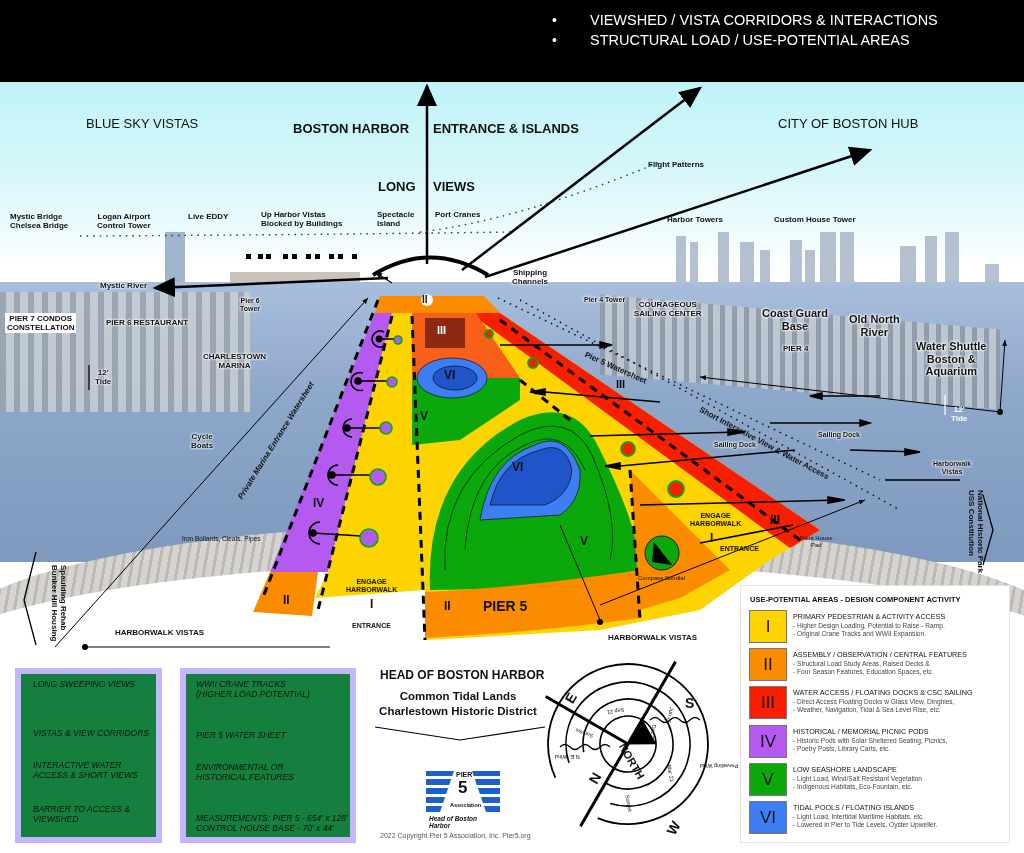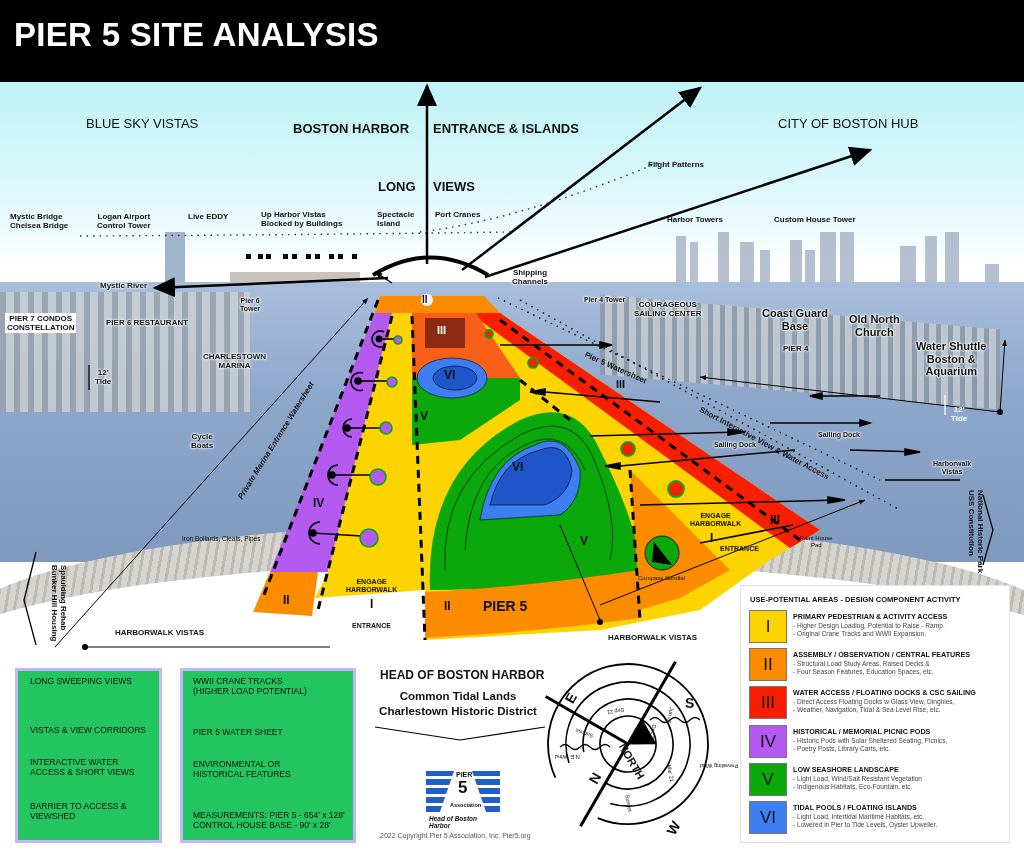--- a/index.html
+++ b/index.html
@@ -30,42 +30,43 @@
 
   .lbl { position: absolute; font-size: 8px; font-weight: bold; color: #111; line-height: 1.15; white-space: nowrap; }
   .lbl.big { font-size: 13px; font-weight: normal; }
   .lbl.bigb { font-size: 13px; }
   .lbl.med { font-size: 11px; }
   .lbl.c { text-align: center; }
   .lbl.w { text-shadow: 0 0 3px #fff, 0 0 3px #fff, 0 0 2px #fff; }
   .lbl.n { font-weight: normal; }
   .rot { transform-origin: left top; }
 
-  .legend-box { position: absolute; background: #22c55e; border: 3px solid #c4b5fd; }
+  .legend-box { position: absolute; background: #15803d; border: 6px solid #c4b5fd; font-style: italic; }
   .legend-box .t { font-size: 8.5px; color: #111; line-height: 1.2; }
   .use-legend { position: absolute; left: 740px; top: 585px; width: 270px; height: 258px; background: #fff; border: 1px solid #e4e4e4; }
   .use-legend .hdr { position: absolute; left: 9px; top: 9px; font-size: 7.5px; font-weight: bold; }
   .use-row { position: absolute; left: 8px; width: 258px; height: 36px; }
   .use-row .sw { position: absolute; left: 0; top: 0; width: 38px; height: 33px; border: 1px solid #777;
     display: flex; align-items: center; justify-content: center; font-size: 17px; }
-  .use-row .h { position: absolute; left: 44px; top: 2px; font-size: 7.2px; font-weight: bold; white-space: nowrap; }
+  .use-row .h { position: absolute; left: 44px; top: 2px; font-size: 7.2px; font-weight: normal; white-space: nowrap; }
   .use-row .d { position: absolute; left: 44px; top: 12px; font-size: 6.6px; color: #444; line-height: 1.2; white-space: nowrap; }
 
   .head-title { position: absolute; left: 380px; top: 668px; font-size: 12px; font-weight: bold; }
   .head-sub { position: absolute; left: 368px; top: 689px; width: 180px; text-align: center; font-size: 11.5px; font-weight: bold; line-height: 15px; }
   .copyright { position: absolute; left: 380px; top: 832px; font-size: 7px; color: #555; }
 
   .logo { position: absolute; left: 426px; top: 771px; width: 74px; height: 52px; }
 </style>
 </head>
 <body>
 
 <div class="header">
-  <div class="title">PIER 5 SITE ANALYSIS</div>
   <ul>
+    <li>VIEWSHED / VISTA CORRIDORS &amp; INTERACTIONS</li>
+    <li>STRUCTURAL LOAD / USE-POTENTIAL AREAS</li>
   </ul>
 </div>
 
 <div class="scene">
   <svg class="skyline" viewBox="0 0 1024 90">
     <rect x="165" y="-20" width="20" height="110" fill="#9fb5cc"></rect>
     <rect x="230" y="40" width="130" height="40" fill="#b4aaa0" opacity="0.7"></rect>
     <g fill="#a9b6c8" opacity="0.85">
       <rect x="676" y="4" width="10" height="60"></rect>
         <rect x="690" y="10" width="8" height="55"></rect>
@@ -316,21 +317,21 @@
 <div class="lbl c w" style="left:191px; top:432px;"><span>Cycle</span><br><span>Boats</span></div>
 <div class="lbl rot" style="left:236px; top:496px; transform:rotate(-58deg); font-style:italic; font-size:8px;">Private Marina Entrance Watersheet</div>
 <div class="lbl n" style="left:182px; top:535px; font-size:6.5px;">Iron Bollards, Cleats, Pipes</div>
 <div class="lbl rot" style="left:68px; top:565px; transform:rotate(90deg); font-size:8px;"><span>Spaulding Rehab</span><br><span>Bunker Hill Housing</span></div>
 <div class="lbl" style="left:115px; top:628px;">HARBORWALK VISTAS</div>
 <div class="lbl" style="left:608px; top:633px;">HARBORWALK VISTAS</div>
 
 <div class="lbl w" style="left:584px; top:296px; font-size:7px;">Pier 4 Tower</div>
 <div class="lbl c w" style="left:634px; top:300px;"><span>COURAGEOUS</span><br><span>SAILING CENTER</span></div>
 <div class="lbl c med w" style="left:762px; top:307px;"><span>Coast Guard</span><br><span>Base</span></div>
-<div class="lbl c med w" style="left:849px; top:313px;"><span>Old North</span><br><span>Church</span></div>
+<div class="lbl c med w" style="left:849px; top:313px;"><span>Old North</span><br><span>River</span></div>
 <div class="lbl w" style="left:783px; top:344px;">PIER 4</div>
 <div class="lbl c med w" style="left:916px; top:340px;"><span>Water Shuttle</span><br><span>Boston &amp;</span><br><span>Aquarium</span></div>
 <div class="lbl rot" style="left:587px; top:350px; transform:rotate(24deg); font-size:8px; color:#111;">Pier 5 Watersheet</div>
 <div class="lbl rot" style="left:702px; top:405px; transform:rotate(28deg); font-size:8px;">Short Interactive View &amp; Water Access</div>
 <div class="lbl w" style="left:818px; top:431px; font-size:7px;">Sailing Dock</div>
 <div class="lbl w" style="left:714px; top:441px; font-size:7px;">Sailing Dock</div>
 <div class="lbl c" style="left:951px; top:405px; color:#fff;"><span>12'</span><br><span>Tide</span></div>
 <div class="lbl c w" style="left:933px; top:460px; font-size:7px;"><span>Harborwalk</span><br><span>Vistas</span></div>
 <div class="lbl rot" style="left:985px; top:490px; transform:rotate(90deg); font-size:8px;"><span>National Historic Park</span><br><span>USS Constitution</span></div>
 <div class="lbl c n" style="left:800px; top:535px; font-size:6px;"><span>Paint House</span><br><span>Pad</span></div>
@@ -359,21 +360,21 @@
   <div class="t" style="position:absolute; left:12px; top:5px;">LONG SWEEPING VIEWS</div>
   <div class="t" style="position:absolute; left:12px; top:54px;">VISTAS &amp; VIEW CORRIDORS</div>
   <div class="t" style="position:absolute; left:12px; top:86px;"><span>INTERACTIVE WATER</span><br><span>ACCESS &amp; SHORT VIEWS</span></div>
   <div class="t" style="position:absolute; left:12px; top:130px;"><span>BARRIER TO ACCESS &amp;</span><br><span>VIEWSHED</span></div>
 </div>
 
 <div class="legend-box" style="left:180px; top:668px; width:176px; height:175px;">
   <div class="t" style="position:absolute; left:10px; top:5px;"><span>WWII CRANE TRACKS</span><br><span>(HIGHER LOAD POTENTIAL)</span></div>
   <div class="t" style="position:absolute; left:10px; top:56px;">PIER 5 WATER SHEET</div>
   <div class="t" style="position:absolute; left:10px; top:88px;"><span>ENVIRONMENTAL OR</span><br><span>HISTORICAL FEATURES</span></div>
-  <div class="t" style="position:absolute; left:10px; top:139px;"><span>MEASUREMENTS: PIER 5 - 654' x 128'</span><br><span>CONTROL HOUSE BASE - 90' x 28'</span></div>
+  <div class="t" style="position:absolute; left:10px; top:139px;"><span>MEASUREMENTS: PIER 5 - 654' x 128'</span><br><span>CONTROL HOUSE BASE - 70' x 44'</span></div>
 </div>
 
 <div class="head-title">HEAD OF BOSTON HARBOR</div>
 <div class="head-sub"><span>Common Tidal Lands</span><br><span>Charlestown Historic District</span></div>
 
 <div class="logo">
   <svg width="74" height="44" viewBox="0 0 74 44">
     <g fill="#1f5fc9">
       <rect x="0" y="0" width="74" height="5"></rect>
         <rect x="0" y="8" width="74" height="6"></rect>

